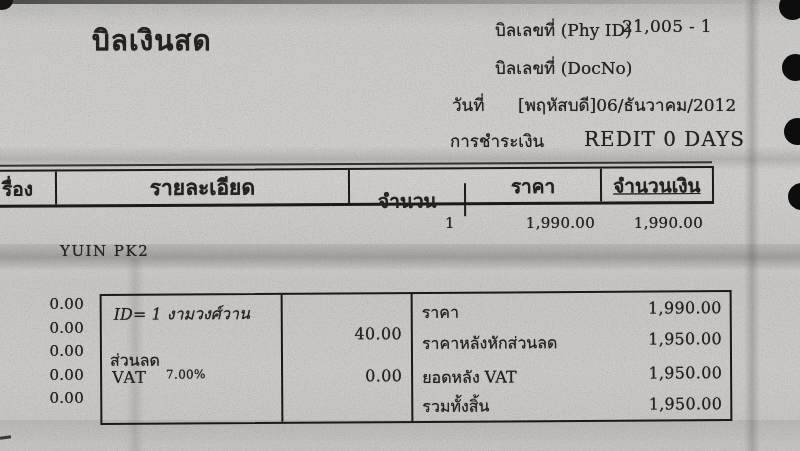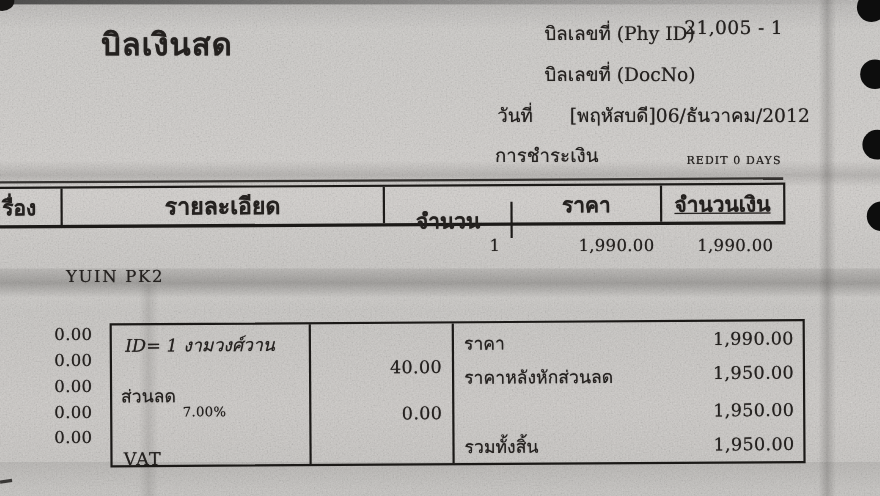--- a/index.html
+++ b/index.html
@@ -62,21 +62,21 @@
 
   <div class="abs ink z5" style="left:495px;top:16px;font-size:17px;">บิลเลขที่ (Phy ID)</div>
   <div class="abs ink z5 num" style="left:622px;top:16px;font-size:17px;">21,005 - 1</div>
 
   <div class="abs ink z5" style="left:495px;top:54px;font-size:17px;">บิลเลขที่ (DocNo)</div>
 
   <div class="abs ink z5" style="left:452px;top:91px;font-size:17px;">วันที่</div>
   <div class="abs ink z5" style="left:518px;top:91px;font-size:17px;">[พฤหัสบดี]06/ธันวาคม/2012</div>
 
   <div class="abs ink z5" style="left:450px;top:127px;font-size:17px;">การชำระเงิน</div>
-  <div class="abs ink z5" style="left:624px;top:127px;font-size:10px;letter-spacing:1px;margin-top:14px;">REDIT 0 DAYS</div>
+  <div class="abs ink z5" style="left:584px;top:127px;font-size:20px;letter-spacing:1px;">REDIT 0 DAYS</div>
 
   <div class="layer" style="left:0;top:163px;width:712px;height:2px;background:rgba(28,26,24,.85);transform:rotate(-0.3deg);z-index:5;"></div>
 
   <div id="items-header">
     <div class="hcell c1 ink">รื่อง</div>
     <div class="hcell c2 ink">รายละเอียด</div>
     <div class="hcell c3 ink">จำนวน</div>
     <div class="hcell c4 ink">ราคา</div>
     <div class="hcell c5 ink">จำนวนเงิน</div>
   </div>
@@ -93,31 +93,32 @@
     <div class="num">0.00</div>
     <div class="num">0.00</div>
   </div>
 
   <div id="summary-box">
     <div class="vline" style="left:179px;"></div>
     <div class="vline" style="left:309px;"></div>
 
     <div class="abs ink" style="left:12px;top:6px;font-size:16px;font-style:italic;">ID= 1 งามวงศ์วาน</div>
     <div class="abs ink" style="left:8px;top:30px;font-size:16px;margin-top:22px;">ส่วนลด</div>
-    <div class="abs ink" style="left:10px;top:72px;font-size:16px;letter-spacing:1px;margin-top:40px;">VAT</div>
+    <div class="abs ink" style="left:10px;top:72px;font-size:16px;letter-spacing:1px;">VAT</div>
     <div class="abs ink num" style="left:64px;top:72px;font-size:12px;">7.00%</div>
 
     <div class="abs ink num" style="left:218px;top:30px;width:82px;text-align:right;font-size:16px;">40.00</div>
     <div class="abs ink num" style="left:218px;top:72px;width:82px;text-align:right;font-size:16px;">0.00</div>
 
     <div class="abs ink" style="left:320px;top:6px;font-size:16px;">ราคา</div>
     <div class="abs ink num" style="left:508px;top:6px;width:112px;text-align:right;font-size:16px;">1,990.00</div>
 
     <div class="abs ink" style="left:320px;top:37px;font-size:16px;">ราคาหลังหักส่วนลด</div>
     <div class="abs ink num" style="left:508px;top:37px;width:112px;text-align:right;font-size:16px;">1,950.00</div>
 
+    <div class="abs ink" style="left:320px;top:71px;font-size:16px;">ยอดหลัง VAT</div>
     <div class="abs ink num" style="left:508px;top:71px;width:112px;text-align:right;font-size:16px;">1,950.00</div>
 
     <div class="abs ink" style="left:320px;top:100px;font-size:16px;">รวมทั้งสิ้น</div>
     <div class="abs ink num" style="left:508px;top:102px;width:112px;text-align:right;font-size:16px;">1,950.00</div>
   </div>
 
 </div>
 
 </body></html>

